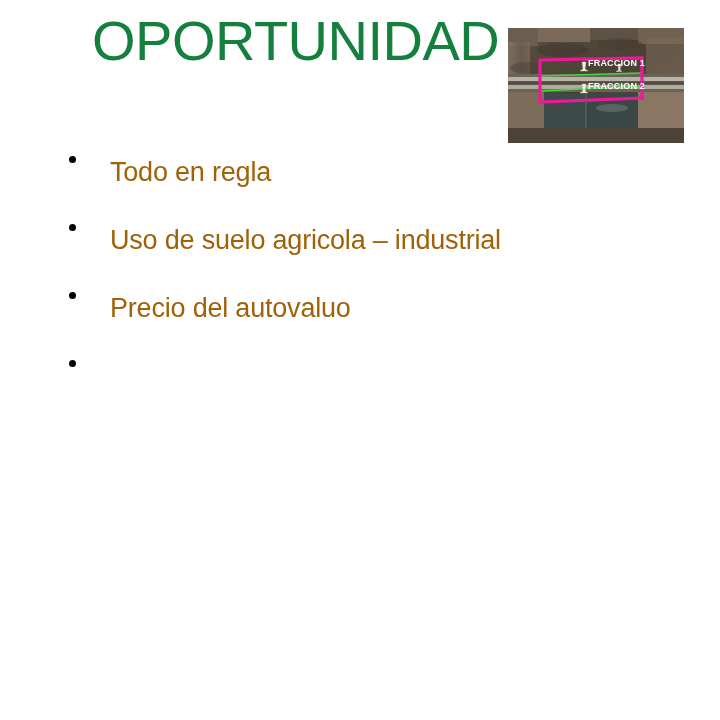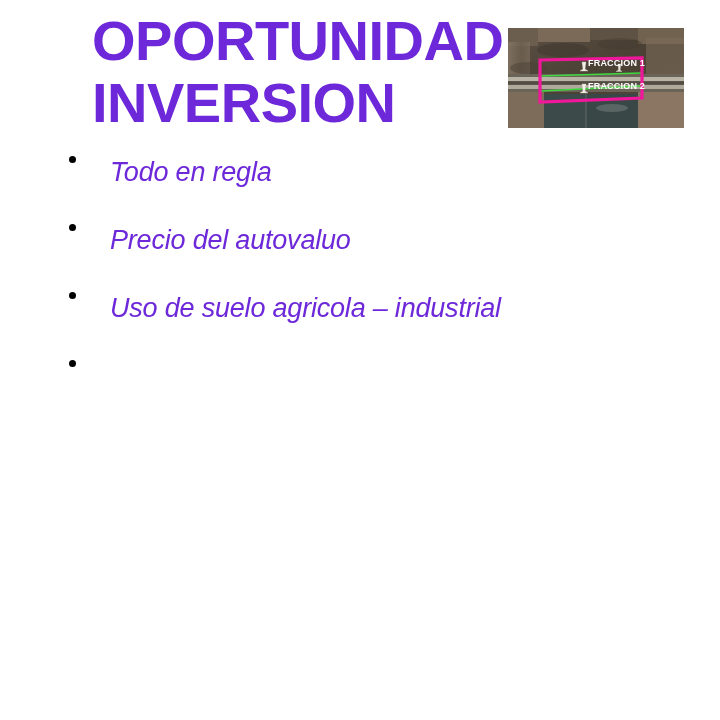--- a/index.html
+++ b/index.html
@@ -21,35 +21,35 @@
 
   
   #title-block {
     position: absolute;
     left: 92px;
     top: 10px;
     width: 410px;
   }
   .title-line {
     font-family: "Liberation Sans", sans-serif;
-    font-weight: 700;
+    font-weight: 400;
     font-size: 56px;
     line-height: 62px;
     letter-spacing: -0.5px;
-    color: #6d28d9;
+    color: #15803d;
     white-space: nowrap;
   }
 
   
   #map-thumb {
     position: absolute;
     left: 508px;
     top: 28px;
     width: 176px;
-    height: 100px;
+    height: 115px;
     overflow: hidden;
     background: #4d4237;
   }
   #map-thumb svg {
     display: block;
   }
   .map-label {
     font-family: "Liberation Sans", sans-serif;
     font-size: 9px;
     font-weight: 700;
@@ -74,39 +74,37 @@
     position: absolute;
     left: 9px;
     top: 10px;
     width: 7px;
     height: 7px;
     border-radius: 50%;
     background: #000000;
   }
   .bullet-text {
     font-family: "Liberation Sans Narrow", "Liberation Sans", sans-serif;
-    font-style: italic;
     font-weight: 400;
     font-size: 27px;
     line-height: 52px;
-    color: #6d28d9;
+    color: #a16207;
     white-space: pre-wrap;
     letter-spacing: -0.2px;
     transform: scaleX(0.94);
     transform-origin: left center;
   }
 </style>
 </head>
 <body>
 
 <div id="slide">
 
   <div id="title-block">
     <div class="title-line">OPORTUNIDAD</div>
-    <div class="title-line">INVERSION</div>
   </div>
 
   <div id="map-thumb">
     <svg width="176" height="100" viewBox="0 0 176 100" xmlns="http://www.w3.org/2000/svg">
       <defs>
         <linearGradient id="soilA" x1="0" y1="0" x2="1" y2="1">
           <stop offset="0%" stop-color="#5c5044"></stop>
           <stop offset="50%" stop-color="#4a4034"></stop>
           <stop offset="100%" stop-color="#564a3d"></stop>
         </linearGradient>
@@ -167,26 +165,26 @@
   <div id="bullets">
 
     <div class="bullet-row">
       <span class="bullet-dot"></span>
       <span class="bullet-text">Todo en regla</span>
     </div>
 
 
     <div class="bullet-row">
       <span class="bullet-dot"></span>
-      <span class="bullet-text">Precio del autovaluo</span>
+      <span class="bullet-text">Uso de suelo agricola – industrial</span>
     </div>
 
     <div class="bullet-row">
       <span class="bullet-dot"></span>
-      <span class="bullet-text">Uso de suelo agricola – industrial</span>
+      <span class="bullet-text">Precio del autovaluo</span>
     </div>
 
     <div class="bullet-row">
       <span class="bullet-dot"></span>
     </div>
 
   </div>
 
 </div>
 

